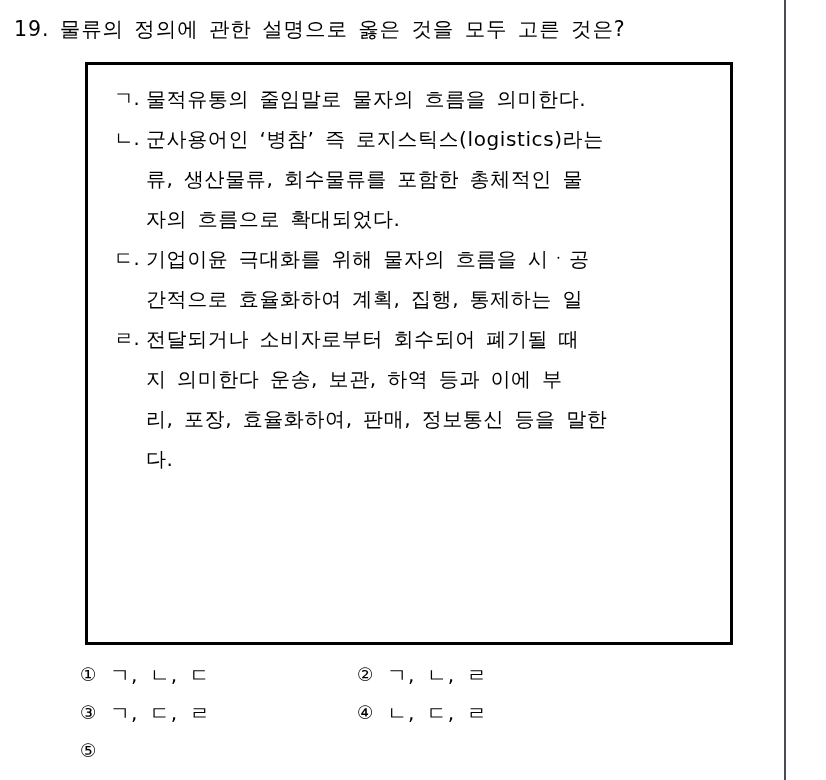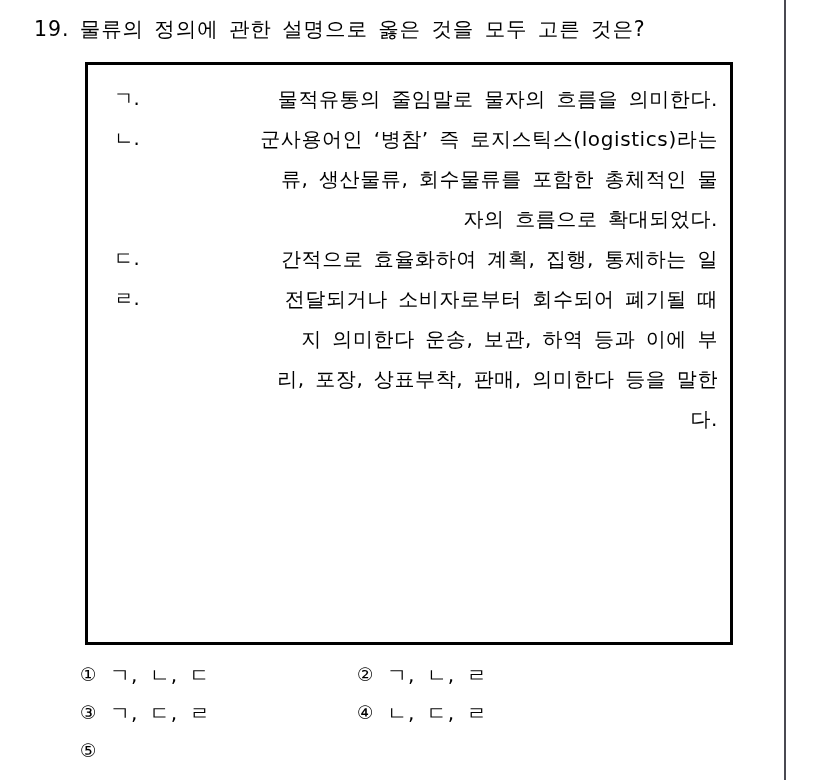--- a/index.html
+++ b/index.html
@@ -23,21 +23,21 @@
     top: 0;
     left: 784px;
     width: 2px;
     height: 780px;
     background: #4a4a52;
   }
 
   
   .question-stem {
     position: absolute;
-    left: 34px;
+    left: 14px;
     top: 14px;
     width: 740px;
     font-size: 20.5px;
     line-height: 30px;
     letter-spacing: 0.9px;
     word-spacing: 3px;
     white-space: nowrap;
   }
   .question-number {
     display: inline;
@@ -79,21 +79,20 @@
   }
   .item-body {
     flex: 1 1 auto;
   }
   .item-line {
     font-size: 20px;
     line-height: 40px;
     letter-spacing: 0.6px;
     word-spacing: 3.5px;
     white-space: nowrap;
-    text-align: right;
   }
 
   
   .choices {
     position: absolute;
     left: 80px;
     top: 662px;
     width: 660px;
   }
   .choice-row {
@@ -145,29 +144,30 @@
         <div class="item-marker">ㄴ.</div>
         <div class="item-body">
           <div class="item-line">군사용어인 ‘병참’ 즉 로지스틱스(logistics)라는</div>
           <div class="item-line">류, 생산물류, 회수물류를 포함한 총체적인 물</div>
           <div class="item-line">자의 흐름으로 확대되었다.</div>
         </div>
       </div>
       <div class="passage-item">
         <div class="item-marker">ㄷ.</div>
         <div class="item-body">
+          <div class="item-line">기업이윤 극대화를 위해 물자의 흐름을 시ㆍ공</div>
           <div class="item-line">간적으로 효율화하여 계획, 집행, 통제하는 일</div>
         </div>
       </div>
       <div class="passage-item">
         <div class="item-marker">ㄹ.</div>
         <div class="item-body">
           <div class="item-line">전달되거나 소비자로부터 회수되어 폐기될 때</div>
           <div class="item-line">지 의미한다 운송, 보관, 하역 등과 이에 부</div>
-          <div class="item-line">리, 포장, 상표부착, 판매, 의미한다 등을 말한</div>
+          <div class="item-line">리, 포장, 효율화하여, 판매, 정보통신 등을 말한</div>
           <div class="item-line">다.</div>
         </div>
       </div>
     </div>
 </div>
 
 <div class="choices">
     <div class="choice-row">
       <div class="choice col-left">
         <span class="choice-num">①</span>

